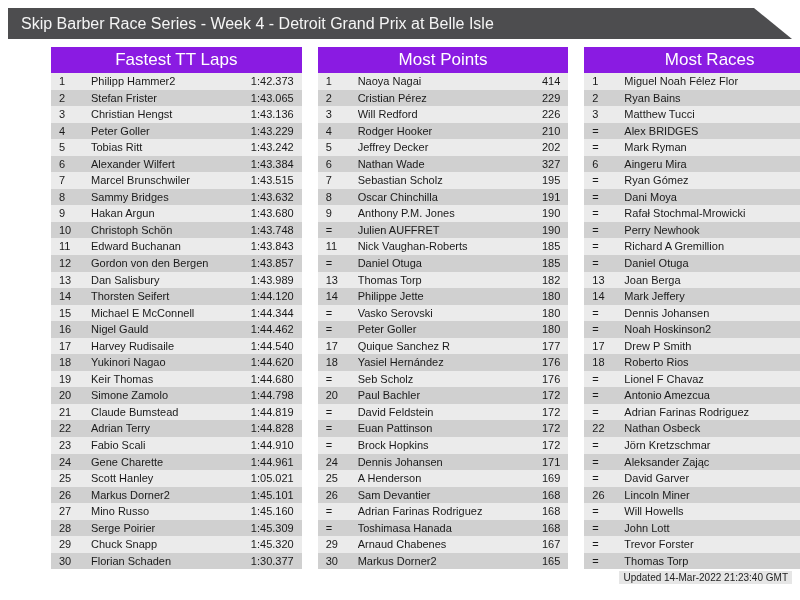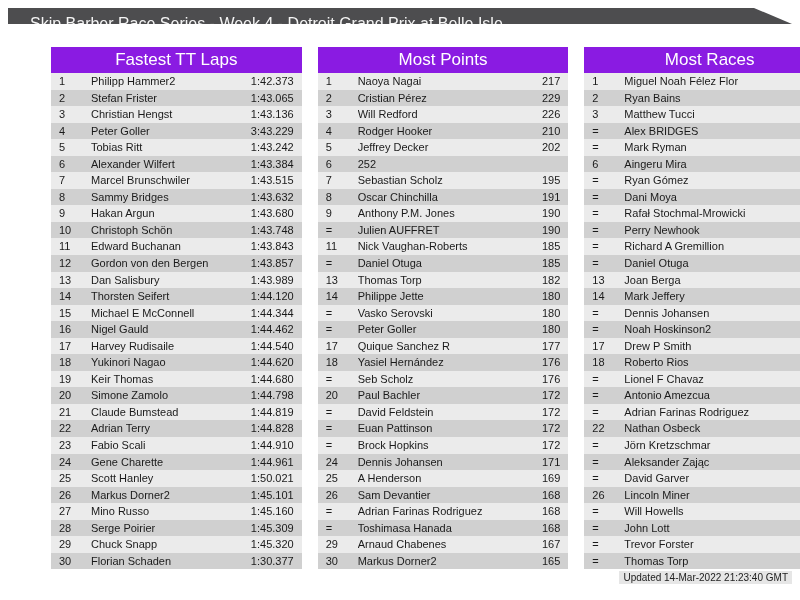--- a/index.html
+++ b/index.html
@@ -18,26 +18,26 @@
     --row-light: #ebebeb;
     --row-dark: #d0d0d0;
     --text: #1a1a1a;
     --footer-bg: #e6e6e6;
   }
   .titlebar {
     position: absolute;
     left: 8px;
     top: 8px;
     width: 784px;
-    height: 16px;
+    height: 31px;
     background: var(--titlebar);
     color: #f5f5f5;
     font-size: 16px;
     line-height: 31px;
-    padding-left: 22px;
+    padding-left: 13px;
     box-sizing: border-box;
     clip-path: polygon(0 0, calc(100% - 38px) 0, 100% 100%, 0 100%);
     white-space: nowrap;
   }
   .boards {
     position: absolute;
     left: 24px;
     top: 47px;
     width: 784px;
     display: flex;
@@ -118,21 +118,21 @@
           <span class="val">1:43.065</span>
         </div>
         <div class="row odd">
           <span class="pos">3</span>
           <span class="name">Christian Hengst</span>
           <span class="val">1:43.136</span>
         </div>
         <div class="row even">
           <span class="pos">4</span>
           <span class="name">Peter Goller</span>
-          <span class="val">3:43.229</span>
+          <span class="val">1:43.229</span>
         </div>
         <div class="row odd">
           <span class="pos">5</span>
           <span class="name">Tobias Ritt</span>
           <span class="val">1:43.242</span>
         </div>
         <div class="row even">
           <span class="pos">6</span>
           <span class="name">Alexander Wilfert</span>
           <span class="val">1:43.384</span>
@@ -223,21 +223,21 @@
           <span class="val">1:44.910</span>
         </div>
         <div class="row even">
           <span class="pos">24</span>
           <span class="name">Gene Charette</span>
           <span class="val">1:44.961</span>
         </div>
         <div class="row odd">
           <span class="pos">25</span>
           <span class="name">Scott Hanley</span>
-          <span class="val">1:50.021</span>
+          <span class="val">1:05.021</span>
         </div>
         <div class="row even">
           <span class="pos">26</span>
           <span class="name">Markus Dorner2</span>
           <span class="val">1:45.101</span>
         </div>
         <div class="row odd">
           <span class="pos">27</span>
           <span class="name">Mino Russo</span>
           <span class="val">1:45.160</span>
@@ -258,21 +258,21 @@
           <span class="val">1:30.377</span>
         </div>
       </div>
   </section>
   <section class="board">
     <header class="board-header">Most Points</header>
     <div class="rows">
         <div class="row odd">
           <span class="pos">1</span>
           <span class="name">Naoya Nagai</span>
-          <span class="val">217</span>
+          <span class="val">414</span>
         </div>
         <div class="row even">
           <span class="pos">2</span>
           <span class="name">Cristian Pérez</span>
           <span class="val">229</span>
         </div>
         <div class="row odd">
           <span class="pos">3</span>
           <span class="name">Will Redford</span>
           <span class="val">226</span>
@@ -282,21 +282,22 @@
           <span class="name">Rodger Hooker</span>
           <span class="val">210</span>
         </div>
         <div class="row odd">
           <span class="pos">5</span>
           <span class="name">Jeffrey Decker</span>
           <span class="val">202</span>
         </div>
         <div class="row even">
           <span class="pos">6</span>
-          <span class="val">252</span>
+          <span class="name">Nathan Wade</span>
+          <span class="val">327</span>
         </div>
         <div class="row odd">
           <span class="pos">7</span>
           <span class="name">Sebastian Scholz</span>
           <span class="val">195</span>
         </div>
         <div class="row even">
           <span class="pos">8</span>
           <span class="name">Oscar Chinchilla</span>
           <span class="val">191</span>

